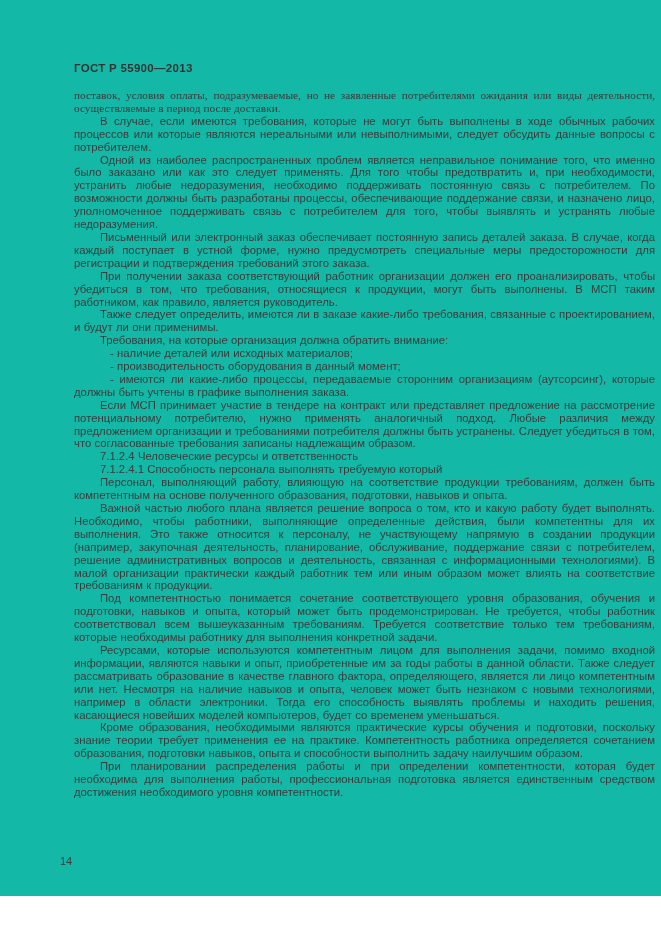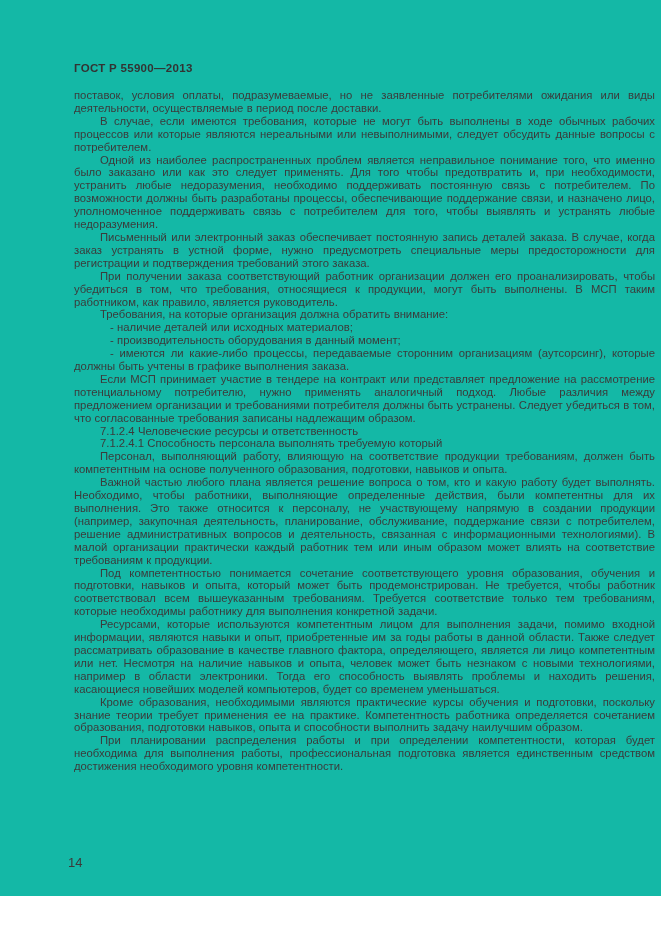--- a/index.html
+++ b/index.html
@@ -32,44 +32,46 @@
   .para {
     margin: 0;
     font-size: 11.3px;
     line-height: 12.9px;
     text-align: justify;
     text-indent: 26px;
     word-spacing: 0.2px;
   }
   .para.cont {
     text-indent: 0;
+    font-family: Liberation Serif, serif;
   }
   .para.list {
     text-indent: 36px;
   }
   .page-number {
     position: absolute;
-    left: 68px;
+    left: 60px;
     top: 855px;
-    font-size: 13px;
+    font-size: 11px;
     color: #3b3b3b;
   }
 </style>
 </head>
 <body>
 
 <div class="page">
   <div class="content">
     <div class="doc-header">ГОСТ Р 55900—2013</div>
 
     <p class="para cont">поставок, условия оплаты, подразумеваемые, но не заявленные потребителями ожидания или виды деятельности, осуществляемые в период после доставки.</p>
     <p class="para">В случае, если имеются требования, которые не могут быть выполнены в ходе обычных рабочих процессов или которые являются нереальными или невыполнимыми, следует обсудить данные вопросы с потребителем.</p>
     <p class="para">Одной из наиболее распространенных проблем является неправильное понимание того, что именно было заказано или как это следует применять. Для того чтобы предотвратить и, при необходимости, устранить любые недоразумения, необходимо поддерживать постоянную связь с потребителем. По возможности должны быть разработаны процессы, обеспечивающие поддержание связи, и назначено лицо, уполномоченное поддерживать связь с потребителем для того, чтобы выявлять и устранять любые недоразумения.</p>
-    <p class="para">Письменный или электронный заказ обеспечивает постоянную запись деталей заказа. В случае, когда заказ устранять в устной форме, нужно предусмотреть специальные меры предосторожности для регистрации и подтверждения требований этого заказа.</p>
+    <p class="para">Письменный или электронный заказ обеспечивает постоянную запись деталей заказа. В случае, когда каждый поступает в устной форме, нужно предусмотреть специальные меры предосторожности для регистрации и подтверждения требований этого заказа.</p>
     <p class="para">При получении заказа соответствующий работник организации должен его проанализировать, чтобы убедиться в том, что требования, относящиеся к продукции, могут быть выполнены. В МСП таким работником, как правило, является руководитель.</p>
+    <p class="para">Также следует определить, имеются ли в заказе какие-либо требования, связанные с проектированием, и будут ли они применимы.</p>
     <p class="para">Требования, на которые организация должна обратить внимание:</p>
     <p class="para list">-  наличие деталей или исходных материалов;</p>
     <p class="para list">-  производительность оборудования в данный момент;</p>
     <p class="para list">-  имеются ли какие-либо процессы, передаваемые сторонним организациям (аутсорсинг), которые должны быть учтены в графике выполнения заказа.</p>
     <p class="para">Если МСП принимает участие в тендере на контракт или представляет предложение на рассмотрение потенциальному потребителю, нужно применять аналогичный подход. Любые различия между предложением организации и требованиями потребителя должны быть устранены. Следует убедиться в том, что согласованные требования записаны надлежащим образом.</p>
     <p class="para">7.1.2.4  Человеческие ресурсы и ответственность</p>
     <p class="para">7.1.2.4.1  Способность персонала выполнять требуемую который</p>
     <p class="para">Персонал, выполняющий работу, влияющую на соответствие продукции требованиям, должен быть компетентным на основе полученного образования, подготовки, навыков и опыта.</p>
     <p class="para">Важной частью любого плана является решение вопроса о том, кто и какую работу будет выполнять. Необходимо, чтобы работники, выполняющие определенные действия, были компетентны для их выполнения. Это также относится к персоналу, не участвующему напрямую в создании продукции (например, закупочная деятельность, планирование, обслуживание, поддержание связи с потребителем, решение административных вопросов и деятельность, связанная с информационными технологиями). В малой организации практически каждый работник тем или иным образом может влиять на соответствие требованиям к продукции.</p>
     <p class="para">Под компетентностью понимается сочетание соответствующего уровня образования, обучения и подготовки, навыков и опыта, который может быть продемонстрирован. Не требуется, чтобы работник соответствовал всем вышеуказанным требованиям. Требуется соответствие только тем требованиям, которые необходимы работнику для выполнения конкретной задачи.</p>

